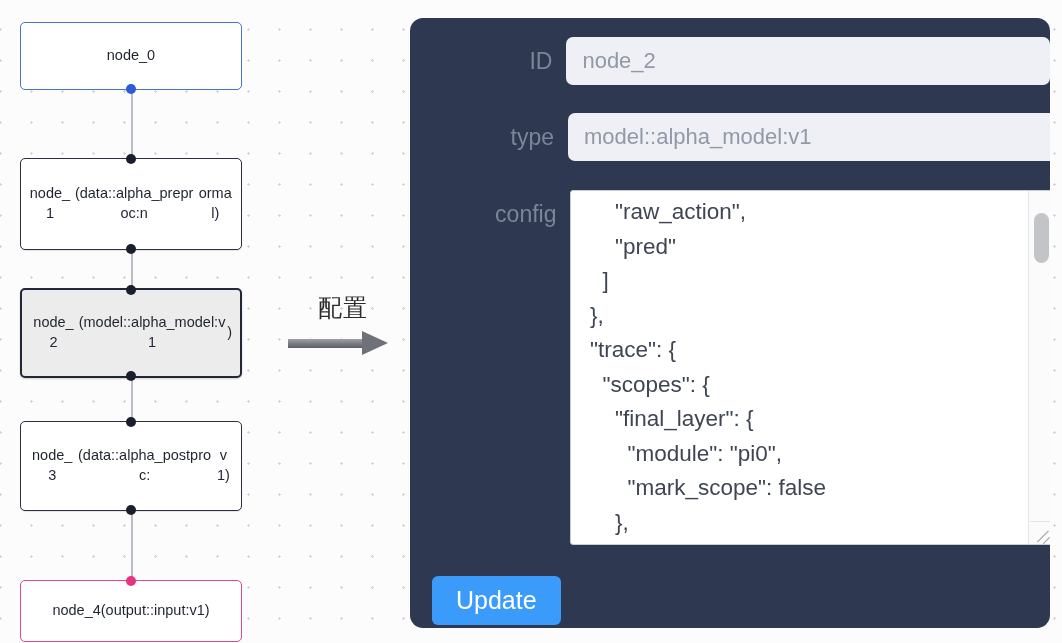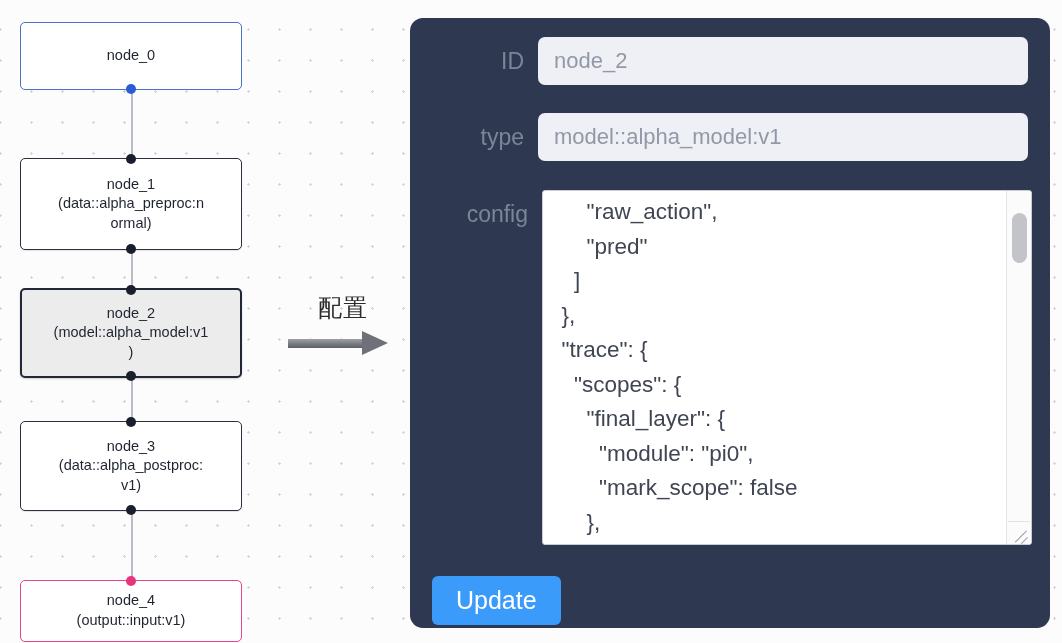--- a/index.html
+++ b/index.html
@@ -33,21 +33,21 @@
     position: absolute;
     width: 222px;
     border-radius: 5px;
     background: #ffffff;
     text-align: center;
     font-size: 14.5px;
     line-height: 1.35;
     color: #1f2430;
     padding: 9px 8px;
     display: flex;
-    flex-direction: column;
+    flex-direction: row;
     justify-content: center;
     align-items: center;
   }
   .node .nline { display: block; white-space: pre-wrap; word-break: break-all; }
 
   .node.plain  { border: 1.6px solid #2b3040; box-shadow: 0 1px 1px rgba(0,0,0,.10); }
   .node.inputn { border: 1.6px solid #4a73c4; }
   .node.sel    { border: 2px solid #232839; background: #ececec; box-shadow: 0 1px 2px rgba(0,0,0,.18); }
   .node.outn   { border: 1.7px solid #e4458d; }
 
@@ -95,21 +95,21 @@
   
   #panel {
     position: absolute;
     left: 410px; top: 18px;
     width: 640px; height: 610px;
     background: #2e3850;
     border-radius: 13px;
     overflow: hidden;
   }
 
-  .field-row { display: flex; align-items: flex-start; }
+  .field-row { display: flex; align-items: flex-start; padding-left: 30px; }
 
   .flabel {
     color: #7c8598;
     font-size: 23px;
     text-align: right;
     font-family: "Liberation Sans", sans-serif;
   }
 
   #row-id   { position: absolute; left: 0; top: 19px;  width: 640px; }
   #row-type { position: absolute; left: 0; top: 95px;  width: 716px; }

